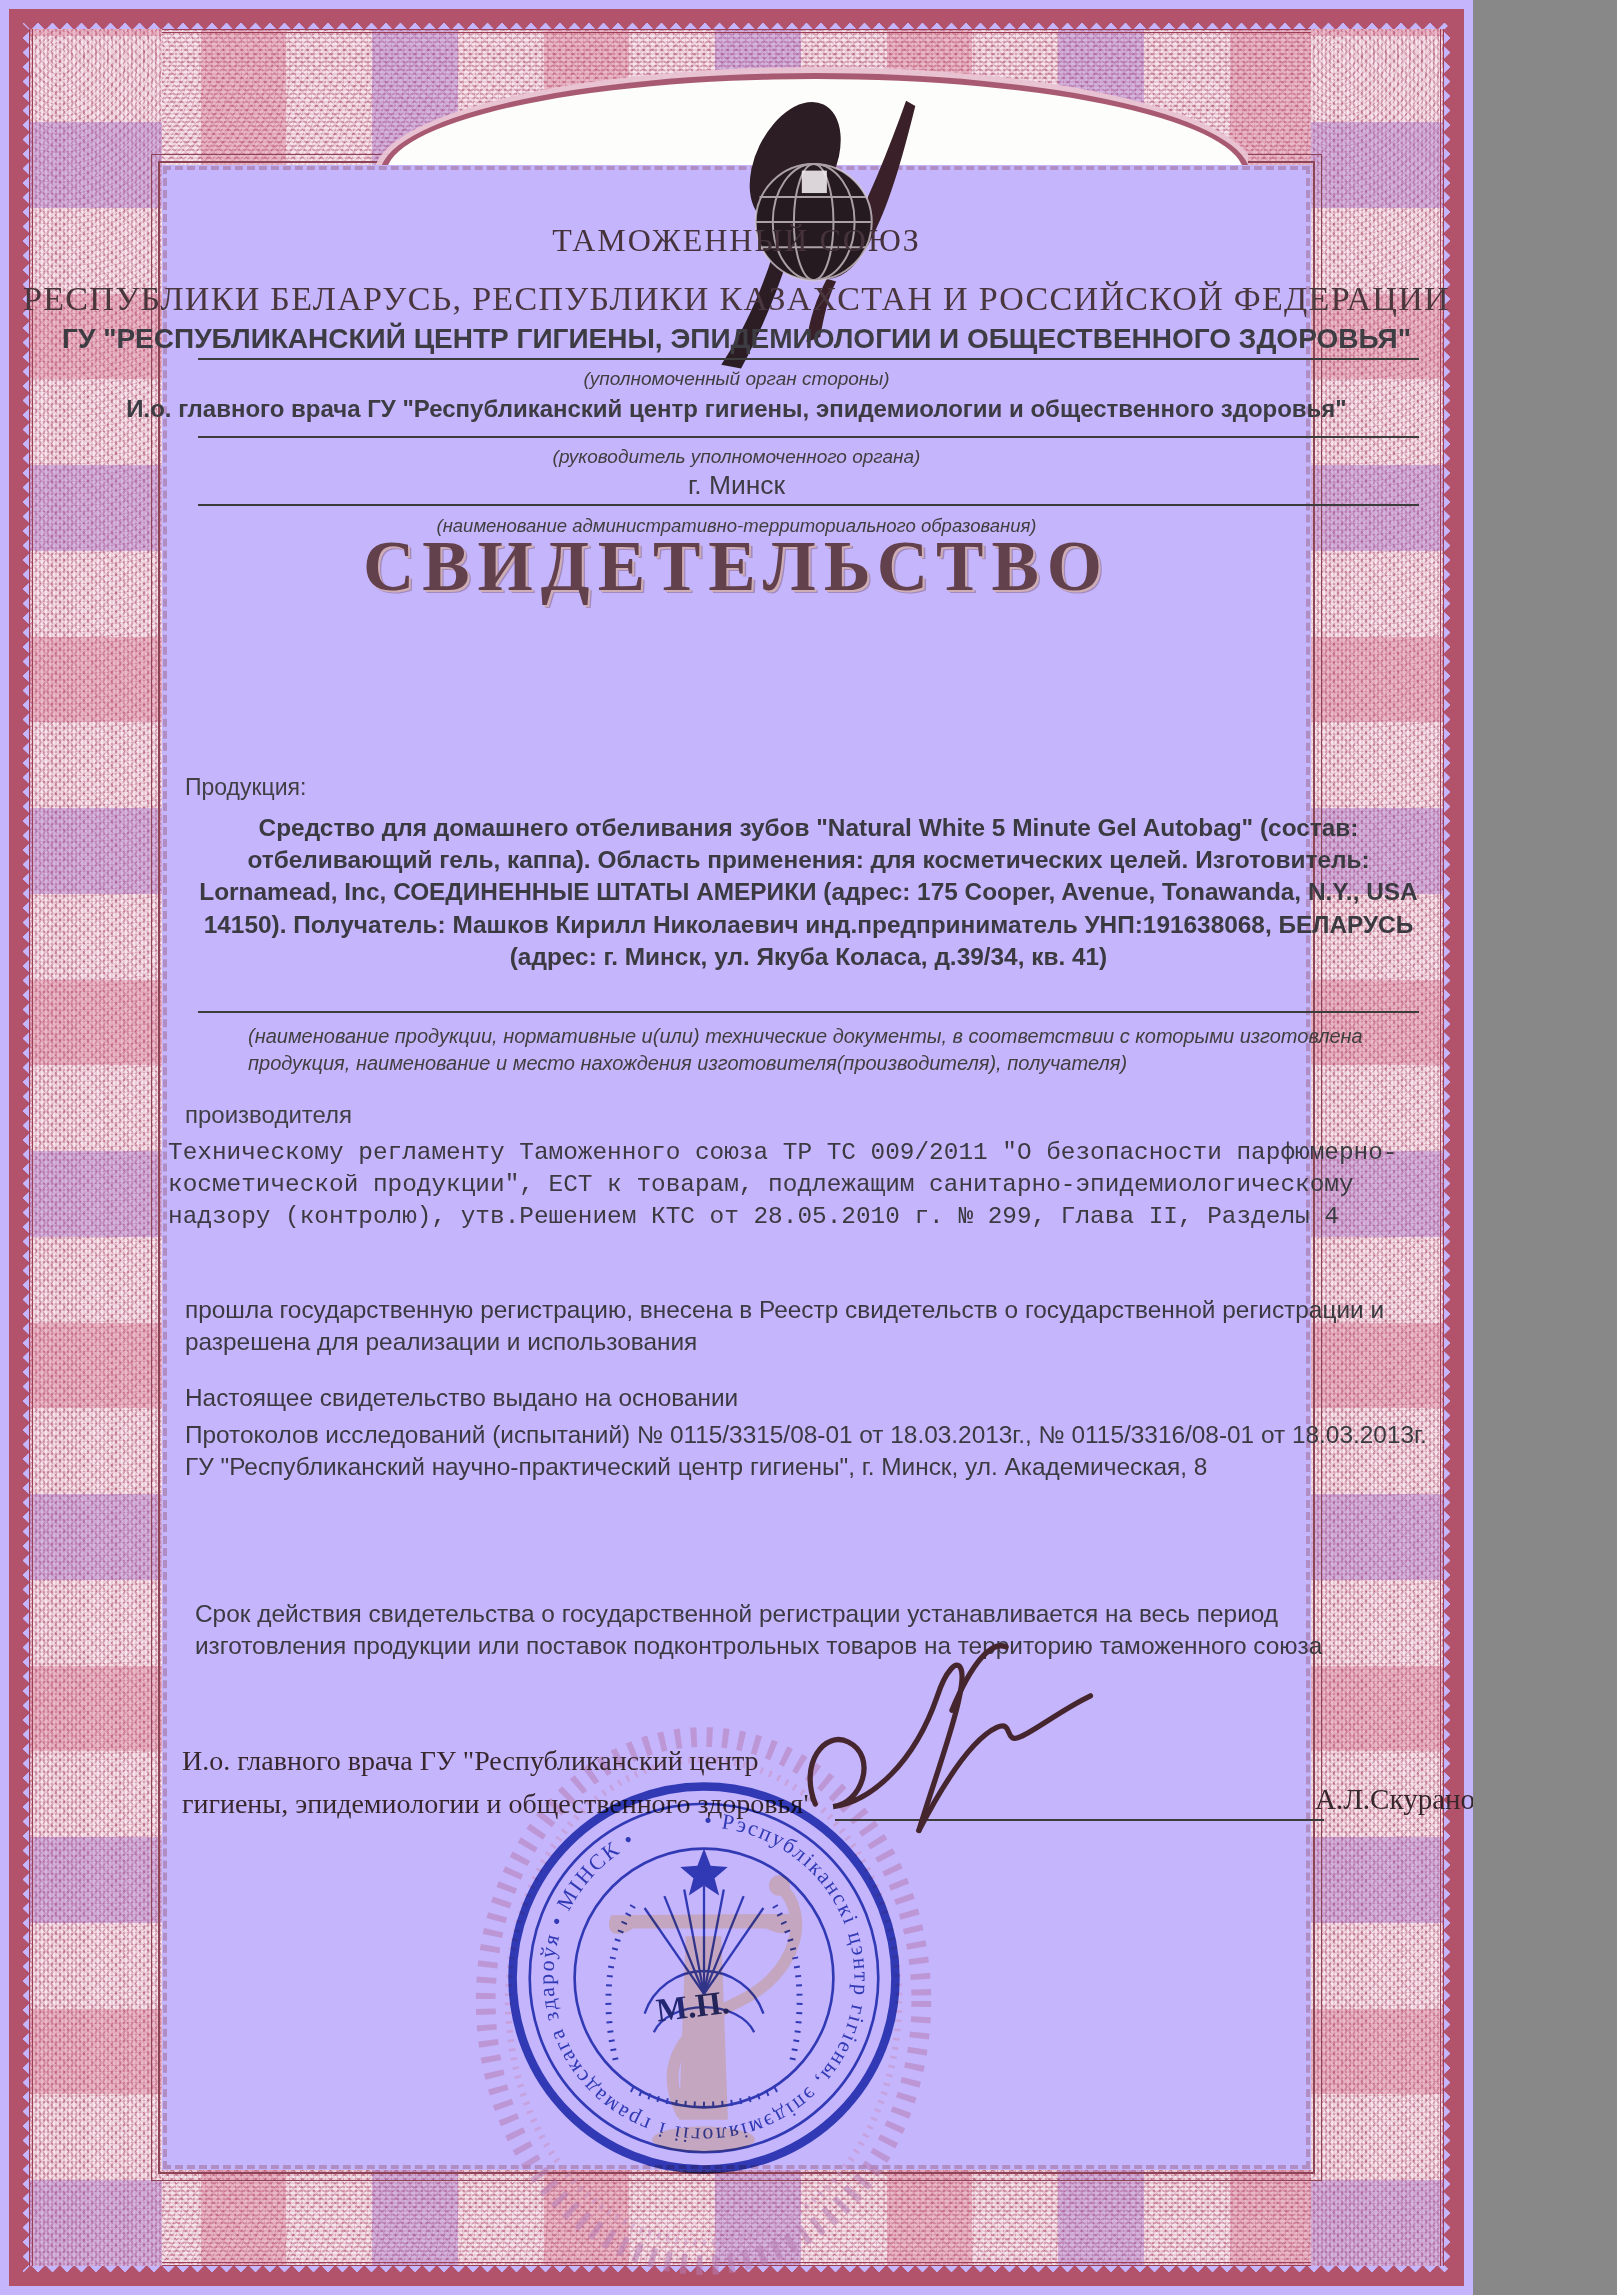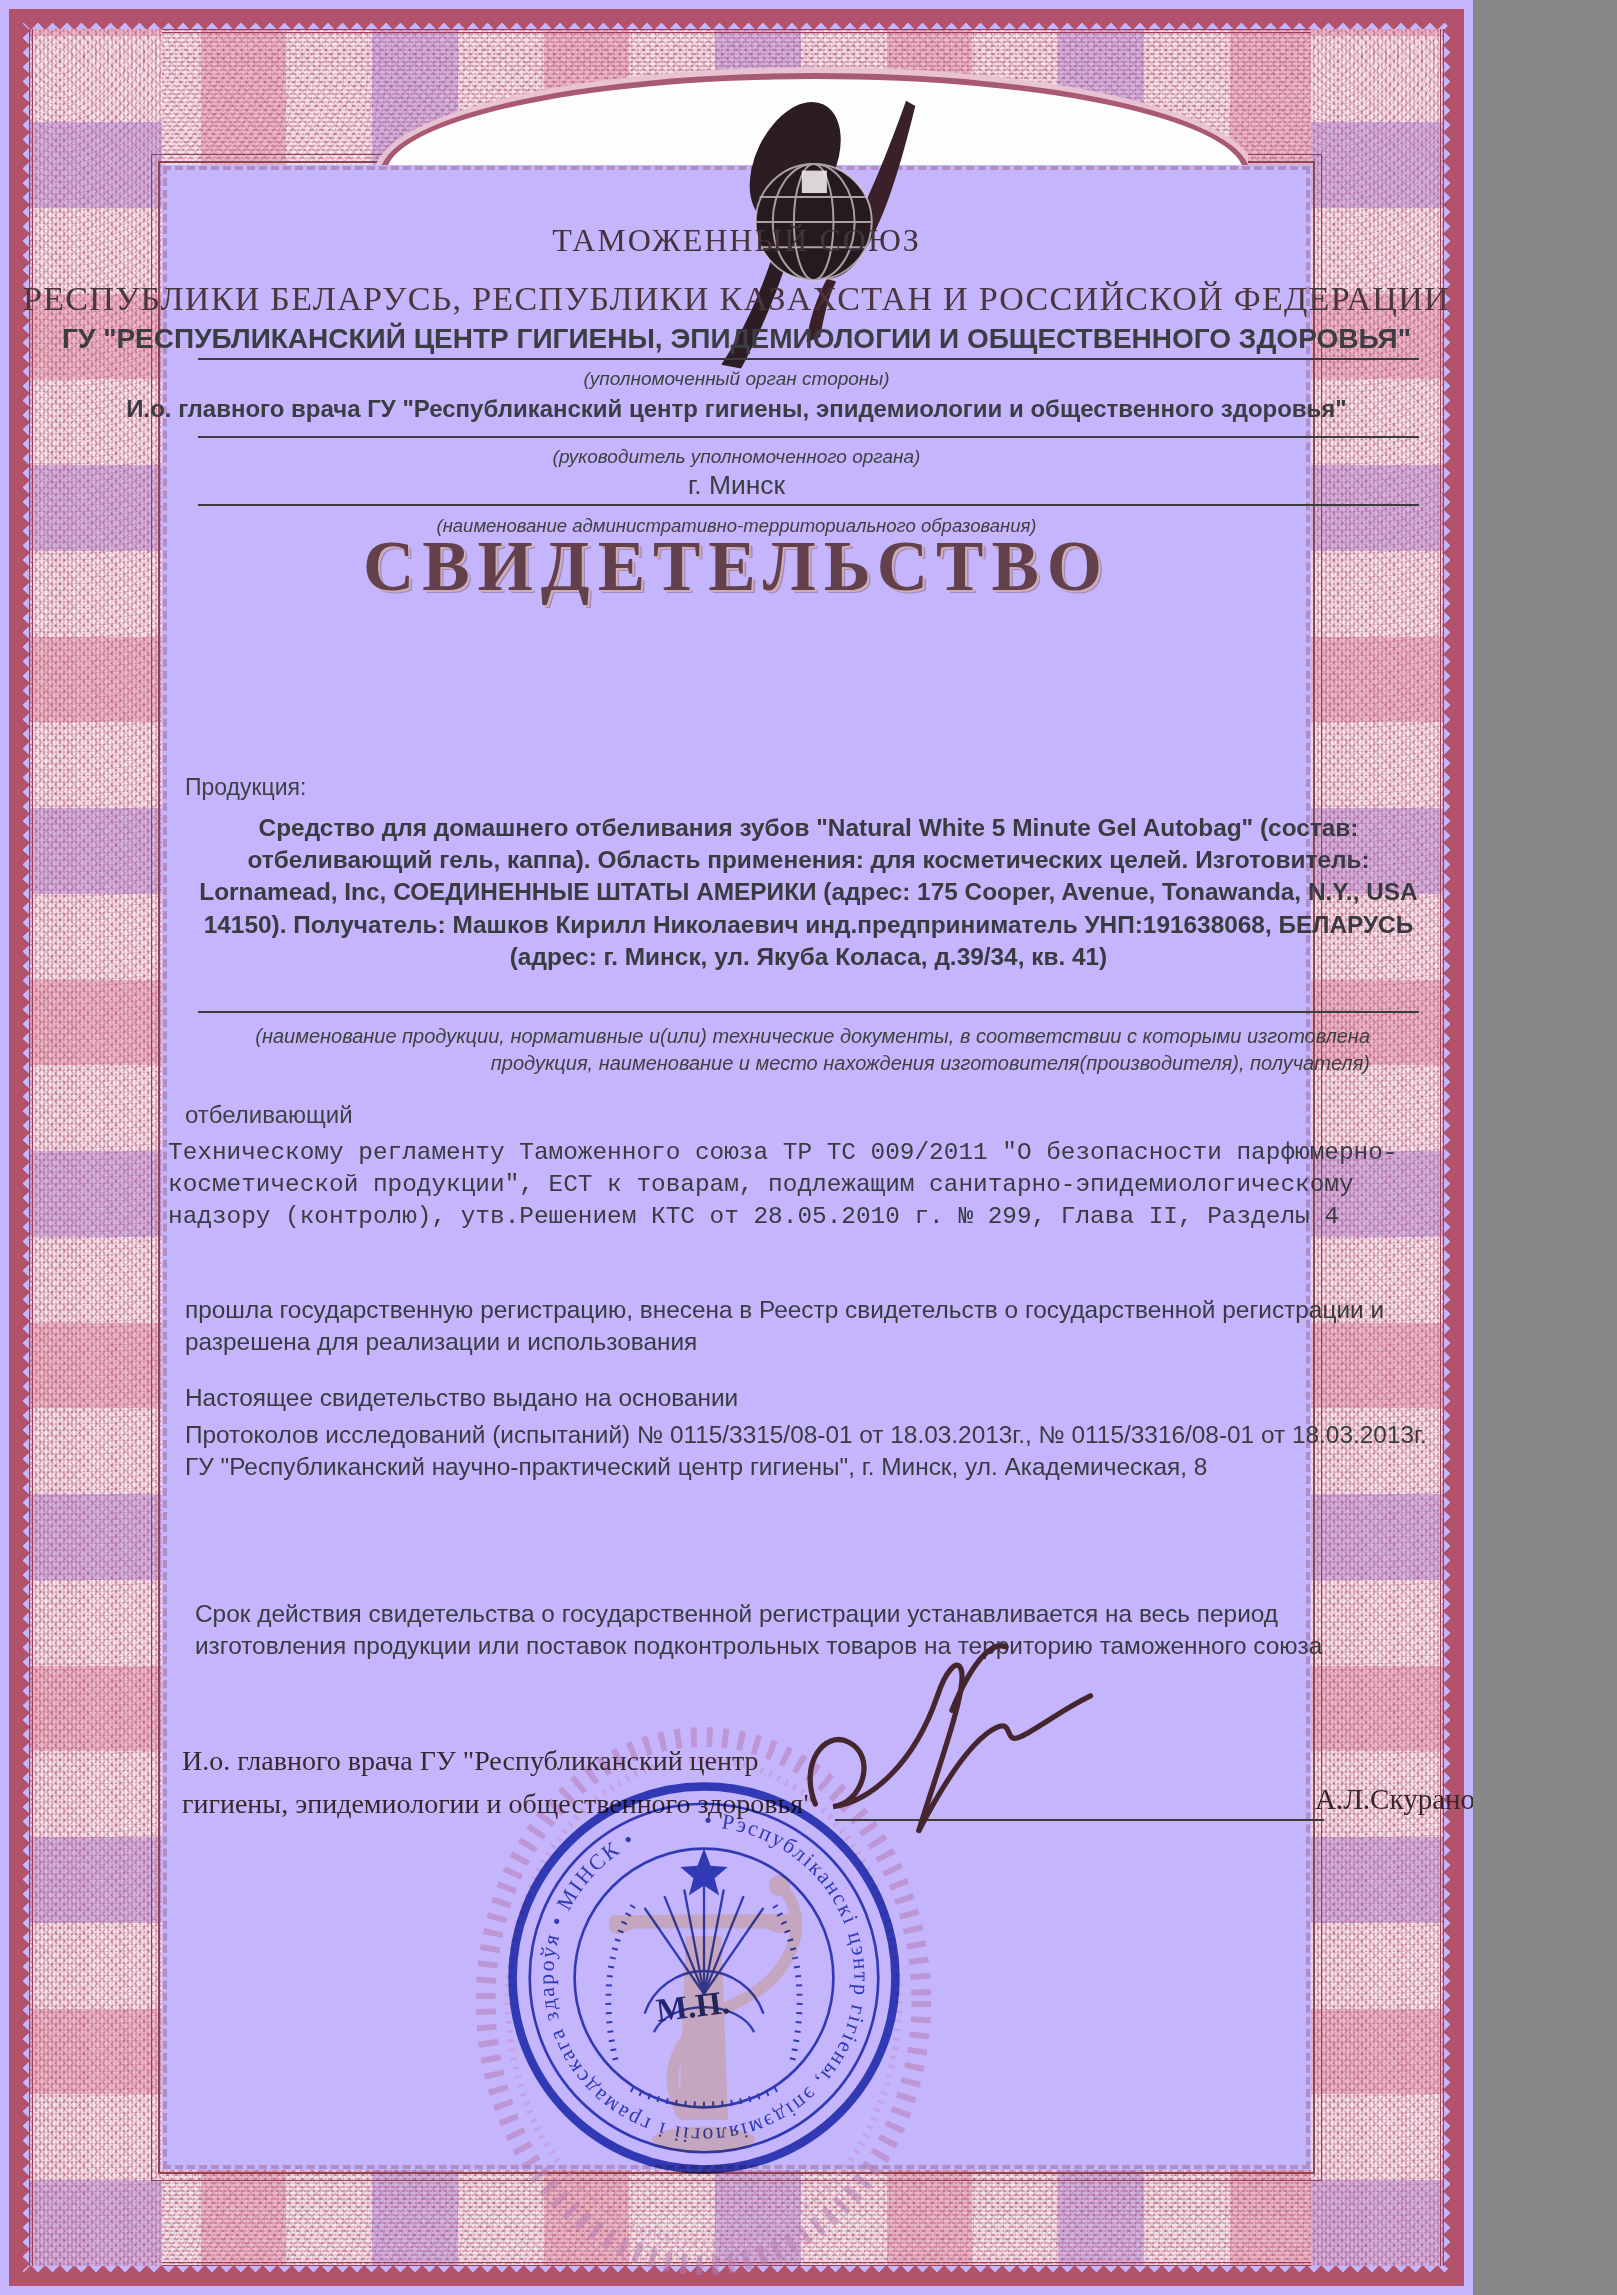--- a/index.html
+++ b/index.html
@@ -126,23 +126,23 @@
   <div class="abs ctr cap" style="top:446px;">(руководитель уполномоченного органа)</div>
   <div class="abs ctr t-minsk">г. Минск</div>
   <div class="rule" style="top:504px;left:198px;width:1221px;"></div>
   <div class="abs ctr cap" style="top:515px;font-size:18.5px;">(наименование административно-территориального образования)</div>
 
   <div class="abs ctr serif t-title">СВИДЕТЕЛЬСТВО</div>
 
   <div class="abs lbl" style="top:774px;left:185px;">Продукция:</div>
   <div class="abs para bold" style="top:812px;left:198px;width:1221px;text-align:center;">Средство для домашнего отбеливания зубов "Natural White 5 Minute Gel Autobag" (состав: отбеливающий гель, каппа). Область применения: для косметических целей. Изготовитель: Lornamead, Inc, СОЕДИНЕННЫЕ ШТАТЫ АМЕРИКИ (адрес: 175 Cooper, Avenue, Tonawanda, N.Y., USA 14150). Получатель: Машков Кирилл Николаевич инд.предприниматель УНП:191638068, БЕЛАРУСЬ (адрес: г. Минск, ул. Якуба Коласа, д.39/34, кв. 41)</div>
   <div class="rule" style="top:1011px;left:198px;width:1221px;"></div>
-  <div class="abs cap" style="top:1023px;left:248px;width:1122px;text-align:right;line-height:1.35;font-size:20px;">(наименование продукции, нормативные и(или) технические документы, в соответствии с которыми изготовлена продукция, наименование и место нахождения изготовителя(производителя), получателя)</div>
-
-  <div class="abs lbl" style="top:1101px;left:185px;font-size:24px;">отбеливающий</div>
+  <div class="abs cap" style="top:1023px;left:248px;width:1122px;text-align:left;line-height:1.35;font-size:20px;">(наименование продукции, нормативные и(или) технические документы, в соответствии с которыми изготовлена продукция, наименование и место нахождения изготовителя(производителя), получателя)</div>
+
+  <div class="abs lbl" style="top:1101px;left:185px;font-size:24px;">производителя</div>
   <div class="abs para" style="top:1137px;left:168px;width:1248px;font-family:Liberation Mono, monospace;">Техническому регламенту Таможенного союза ТР ТС 009/2011 "О безопасности парфюмерно-косметической продукции", ЕСТ к товарам, подлежащим санитарно-эпидемиологическому надзору (контролю), утв.Решением КТС от 28.05.2010 г. № 299, Глава II, Разделы 4</div>
 
   <div class="abs para" style="top:1294px;left:185px;width:1248px;">прошла государственную регистрацию, внесена в Реестр свидетельств о государственной регистрации и разрешена для реализации и использования</div>
 
   <div class="abs para" style="top:1382px;left:185px;width:1248px;">Настоящее свидетельство выдано на основании</div>
   <div class="abs para" style="top:1419px;left:185px;width:1248px;">Протоколов исследований (испытаний) № 0115/3315/08-01 от 18.03.2013г., № 0115/3316/08-01 от 18.03.2013г. ГУ "Республиканский научно-практический центр гигиены", г. Минск, ул. Академическая, 8</div>
 
   <div class="abs para" style="top:1598px;left:195px;width:1228px;">Срок действия свидетельства о государственной регистрации устанавливается на весь период изготовления продукции или поставок подконтрольных товаров на территорию таможенного союза</div>
 
   <svg class="abs" style="left:423px;top:1717px;width:561px;height:568px;z-index:4;opacity:.55;" viewBox="0 0 850 860">

